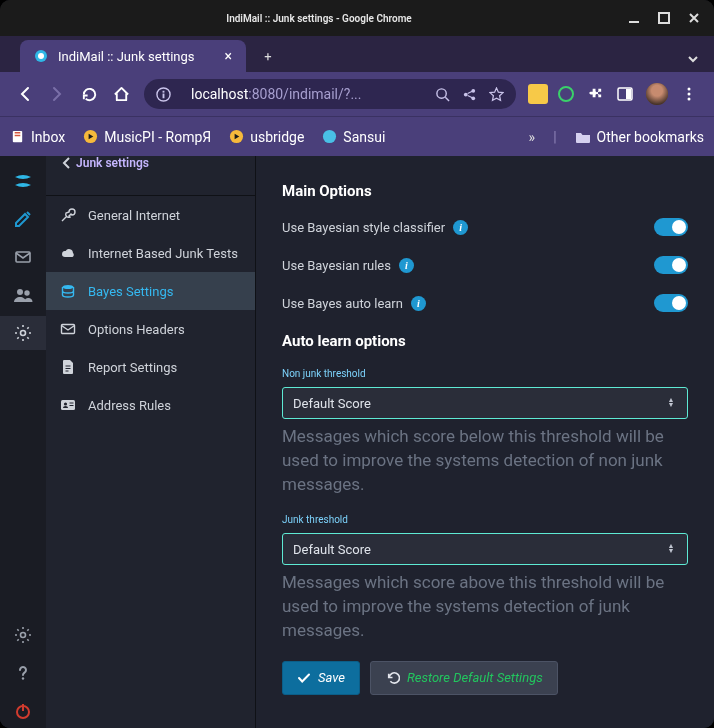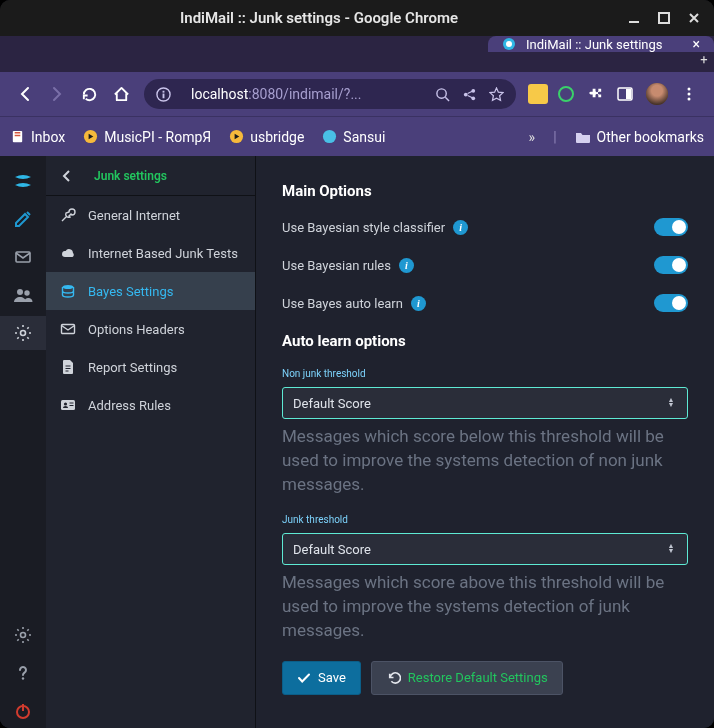--- a/index.html
+++ b/index.html
@@ -22,31 +22,30 @@
 }
 
 .titlebar {
   height: 36px;
   background: #1b1b1b;
   display: flex;
   align-items: center;
   padding: 0 12px;
   color: #e6e6e6;
 }
-.titlebar-title { flex: 1; text-align: center; font-weight: 600; font-size: 15px; }
+.titlebar-title { flex: 1; text-align: center; font-weight: 600; font-size: 10px; }
 .titlebar-ctrls { display: flex; gap: 14px; align-items: center; }
 .titlebar-ctrls span { width: 16px; height: 16px; display: inline-flex; align-items: center; justify-content: center; color: #ddd; font-size: 14px; cursor: pointer; }
 
 .tabstrip {
   height: 36px;
   background: #2b2442;
   display: flex;
   align-items: flex-end;
-  padding-left: 0;
-  flex-direction: column;
+  padding-left: 20px;
 }
 .tab {
   background: #4a3f7a;
   color: #fff;
   height: 32px;
   display: flex;
   align-items: center;
   gap: 10px;
   padding: 0 14px;
   border-top-left-radius: 8px;
@@ -139,24 +138,22 @@
 .navcol {
   width: 210px;
   background: #20232e;
   border-right: 1px solid #0f1116;
   display: flex;
   flex-direction: column;
 }
 .navhdr {
   height: 40px;
   display: flex;
-  align-items: center;
-  gap: 18px;
   padding: 0 14px;
-  color: #22c55e;
+  color: #c4b5fd;
   font-weight: 600;
   font-size: 12px;
   border-bottom: 1px solid #0f1116;
 }
 .navhdr .back { width: 16px; cursor: pointer; }
 .navitems { display: flex; flex-direction: column; }
 .navitem {
   height: 38px;
   display: flex;
   align-items: center;
@@ -226,21 +223,21 @@
 }
 .select-spacer { flex: 1; }
 .select-caret { width: 12px; color: #bfc4d0; display: flex; flex-direction: column; line-height: 5px; font-size: 7px; align-items: center; }
 .help-text {
   color: #6b7383;
   font-size: 17px;
   margin-top: 6px;
   margin-bottom: 18px;
   line-height: 1.4;
 }
-.btnrow { display: flex; gap: 10px; margin-top: 16px; }
+.btnrow { display: flex; gap: 10px; margin-top: 16px; font-style: italic; }
 .btn {
   height: 34px;
   border-radius: 3px;
   display: inline-flex;
   align-items: center;
   gap: 7px;
   padding: 0 14px;
   font-size: 13px;
   cursor: pointer;
   border: 1px solid transparent;

